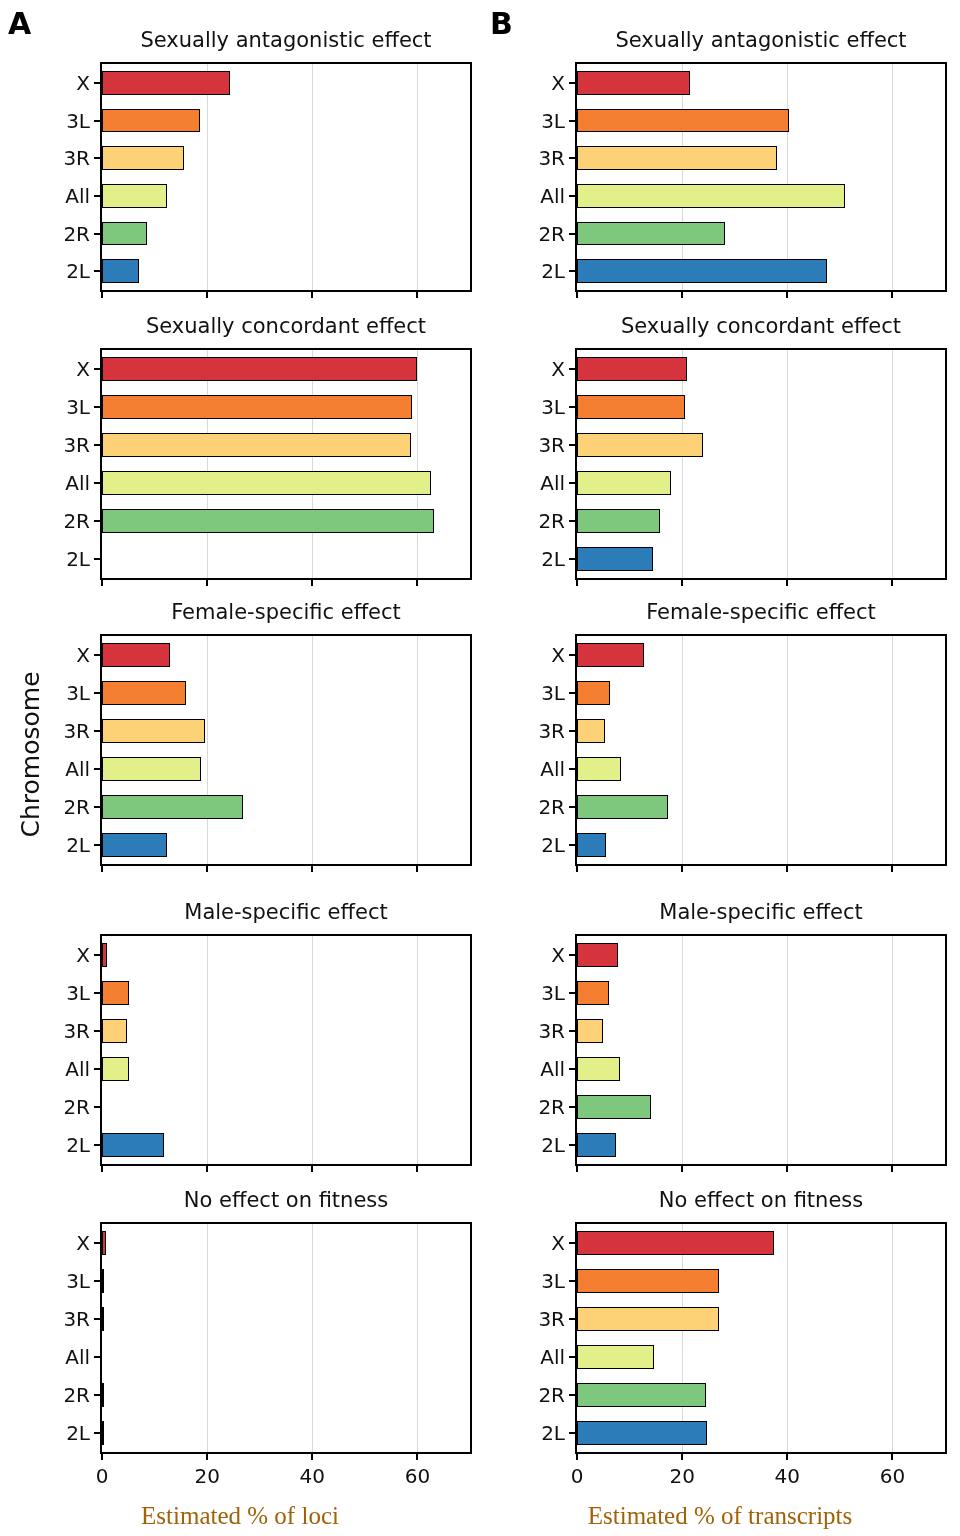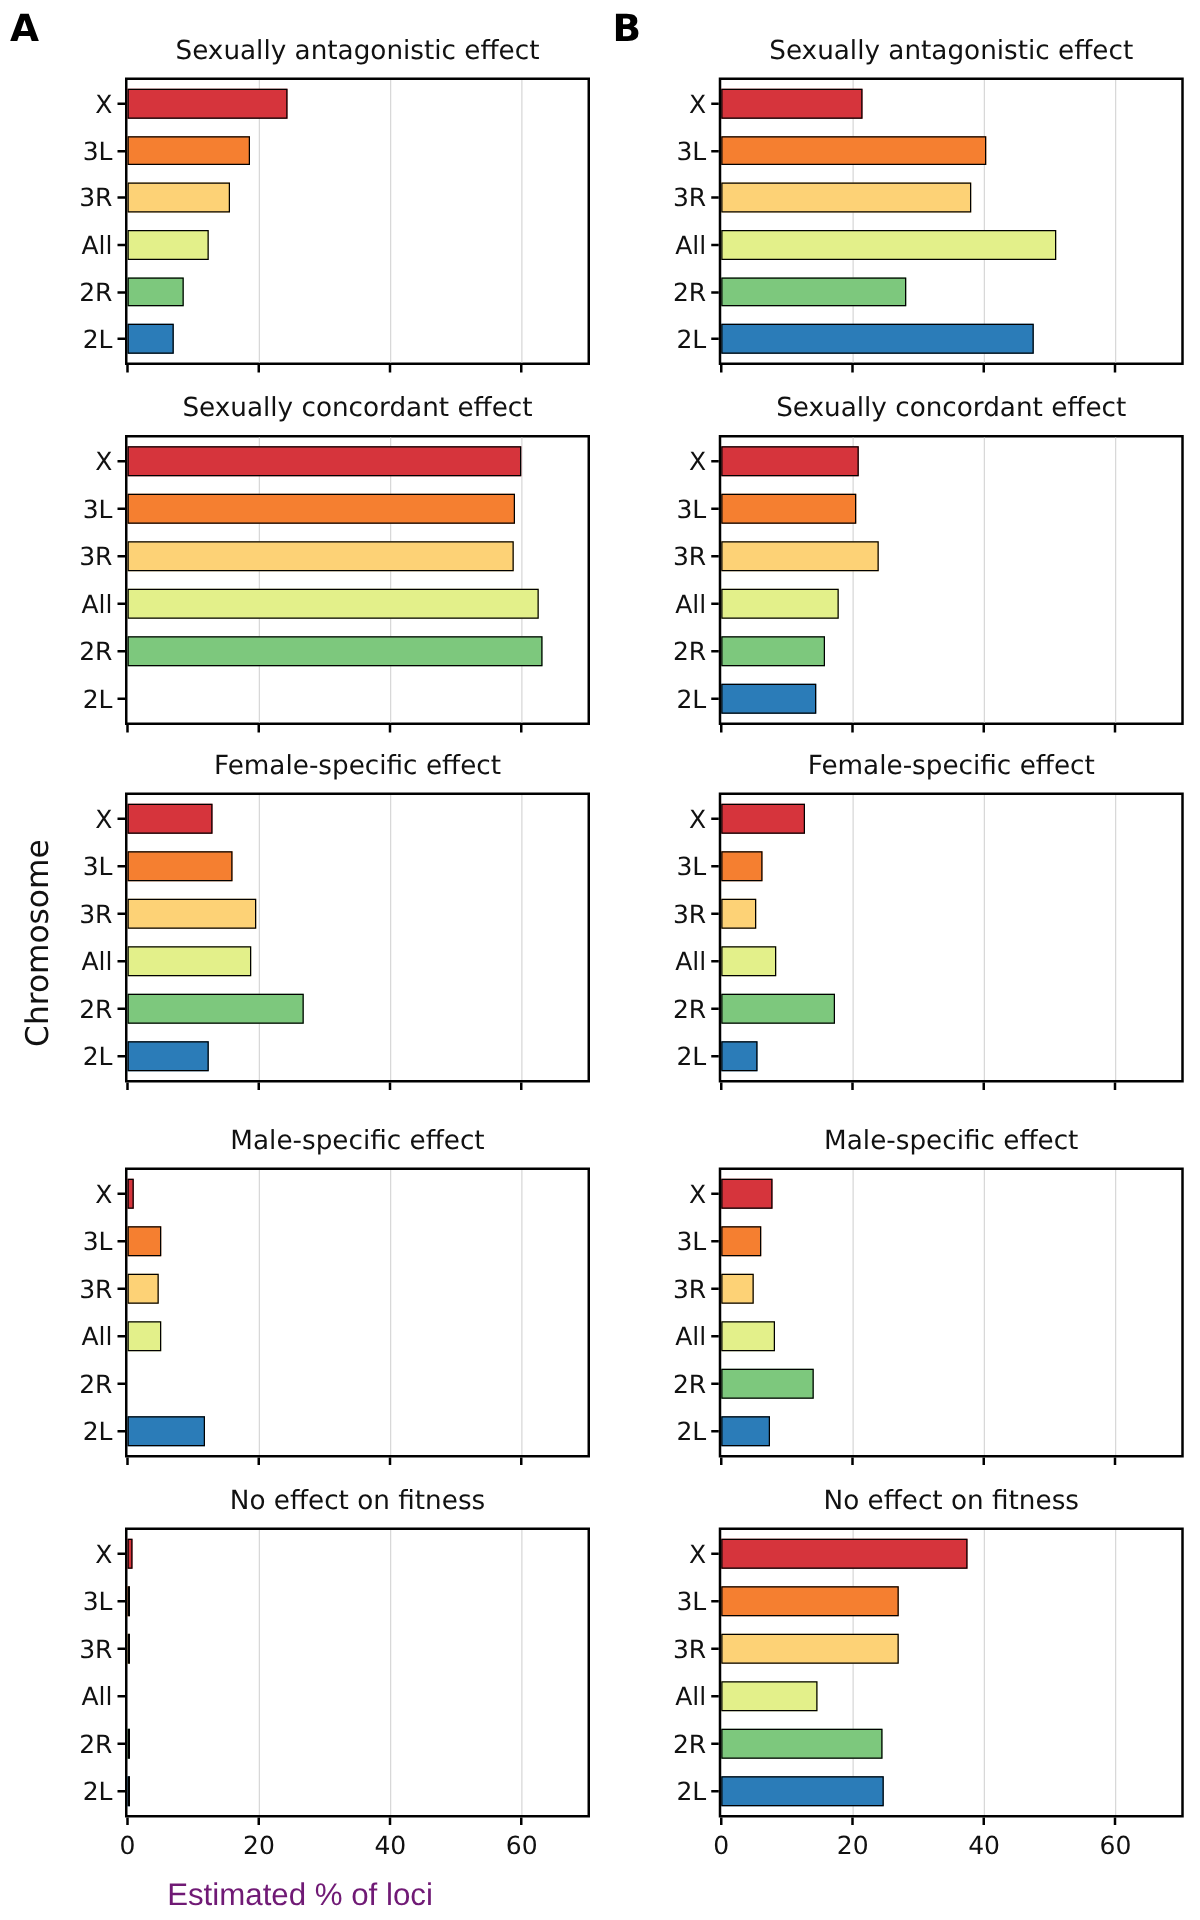--- a/index.html
+++ b/index.html
@@ -111,22 +111,22 @@
     width: 6px;
     height: 2px;
     background: #000;
   }
 
   .xlabel {
     position: absolute;
     width: 480px;
     text-align: center;
     font-size: 25px;
-    font-family: Liberation Sans, sans-serif;
-    color: #701a75;
+    font-family: Liberation Serif, serif;
+    color: #a16207;
     white-space: nowrap;
   }
 
   .ylabel {
     position: absolute;
     font-size: 25px;
     font-family: "DejaVu Sans", sans-serif;
     color: #111;
     transform-origin: center center;
     transform: rotate(-90deg);
@@ -447,14 +447,15 @@
         <div class="xtick-mark" style="left: 201.143px; top: 1454px;"></div>
         <div class="xtick-label" style="left: 202.143px; top: 1464px;">20</div>
         <div class="xtick-mark" style="left: 306.286px; top: 1454px;"></div>
         <div class="xtick-label" style="left: 307.286px; top: 1464px;">40</div>
         <div class="xtick-mark" style="left: 411.429px; top: 1454px;"></div>
         <div class="xtick-label" style="left: 412.429px; top: 1464px;">60</div>
       </div>
     </div>
 
   <div class="xlabel" id="xlabel-A" style="left: 0px; top: 1502px;">Estimated % of loci</div>
+  <div class="xlabel" id="xlabel-B" style="left: 480px; top: 1502px;">Estimated % of transcripts</div>
 
 </div>
 
 </body></html>

